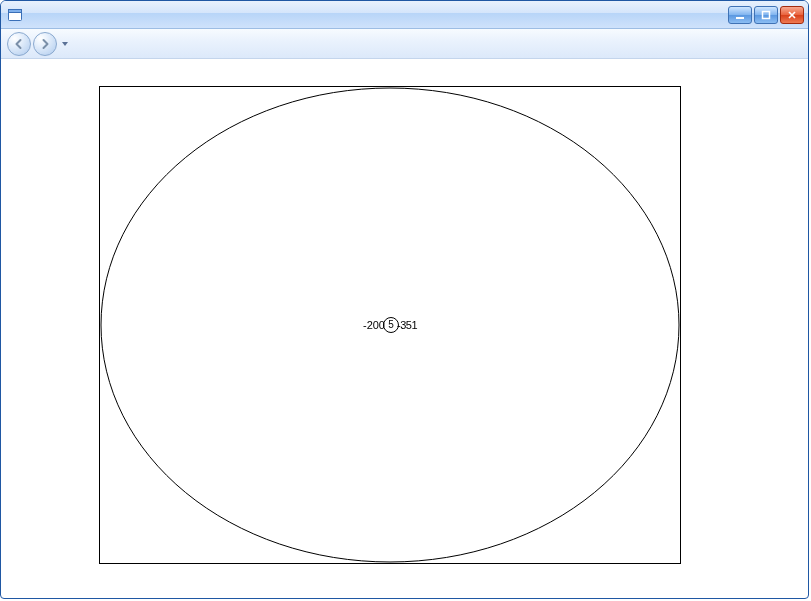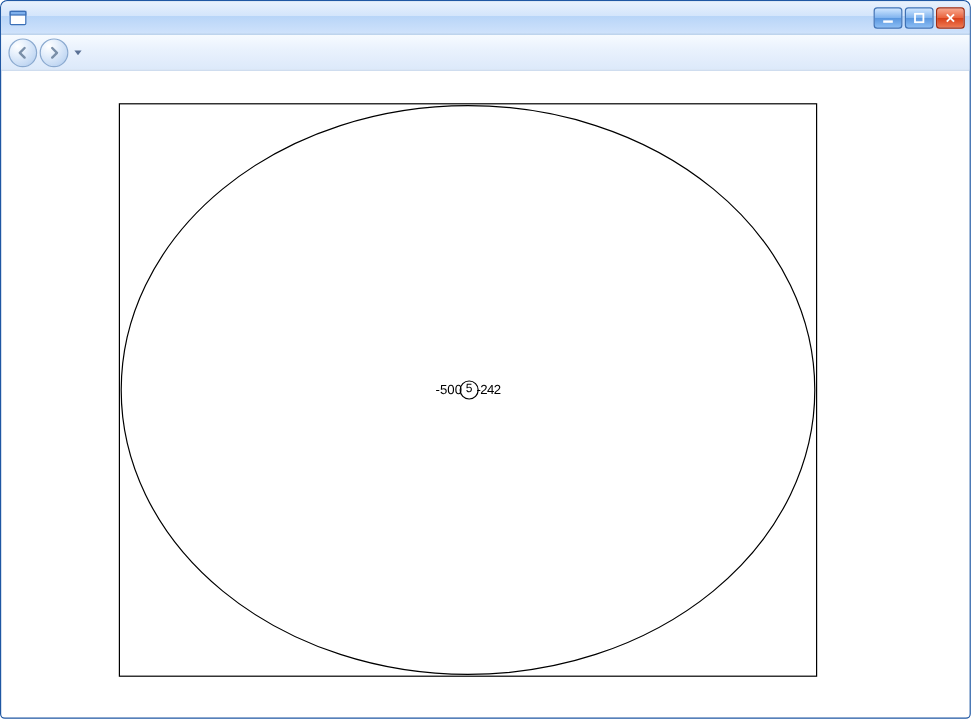--- a/index.html
+++ b/index.html
@@ -228,20 +228,20 @@
     </div>
   </div>
 
   <div class="content">
     <div class="canvas-rect">
       <svg class="canvas-ellipse" viewBox="0 0 580 476" preserveAspectRatio="none">
         <ellipse cx="290" cy="238" rx="289" ry="237" fill="none" stroke="#000000" stroke-width="1"></ellipse>
       </svg>
 
       <div class="center-group">
-        <span class="center-part">-500</span>
+        <span class="center-part">-200</span>
         <span class="center-circle">5</span>
-        <span class="center-part center-right">-242</span>
+        <span class="center-part center-right">-351</span>
       </div>
     </div>
   </div>
 
 </div>
 
 </body></html>

